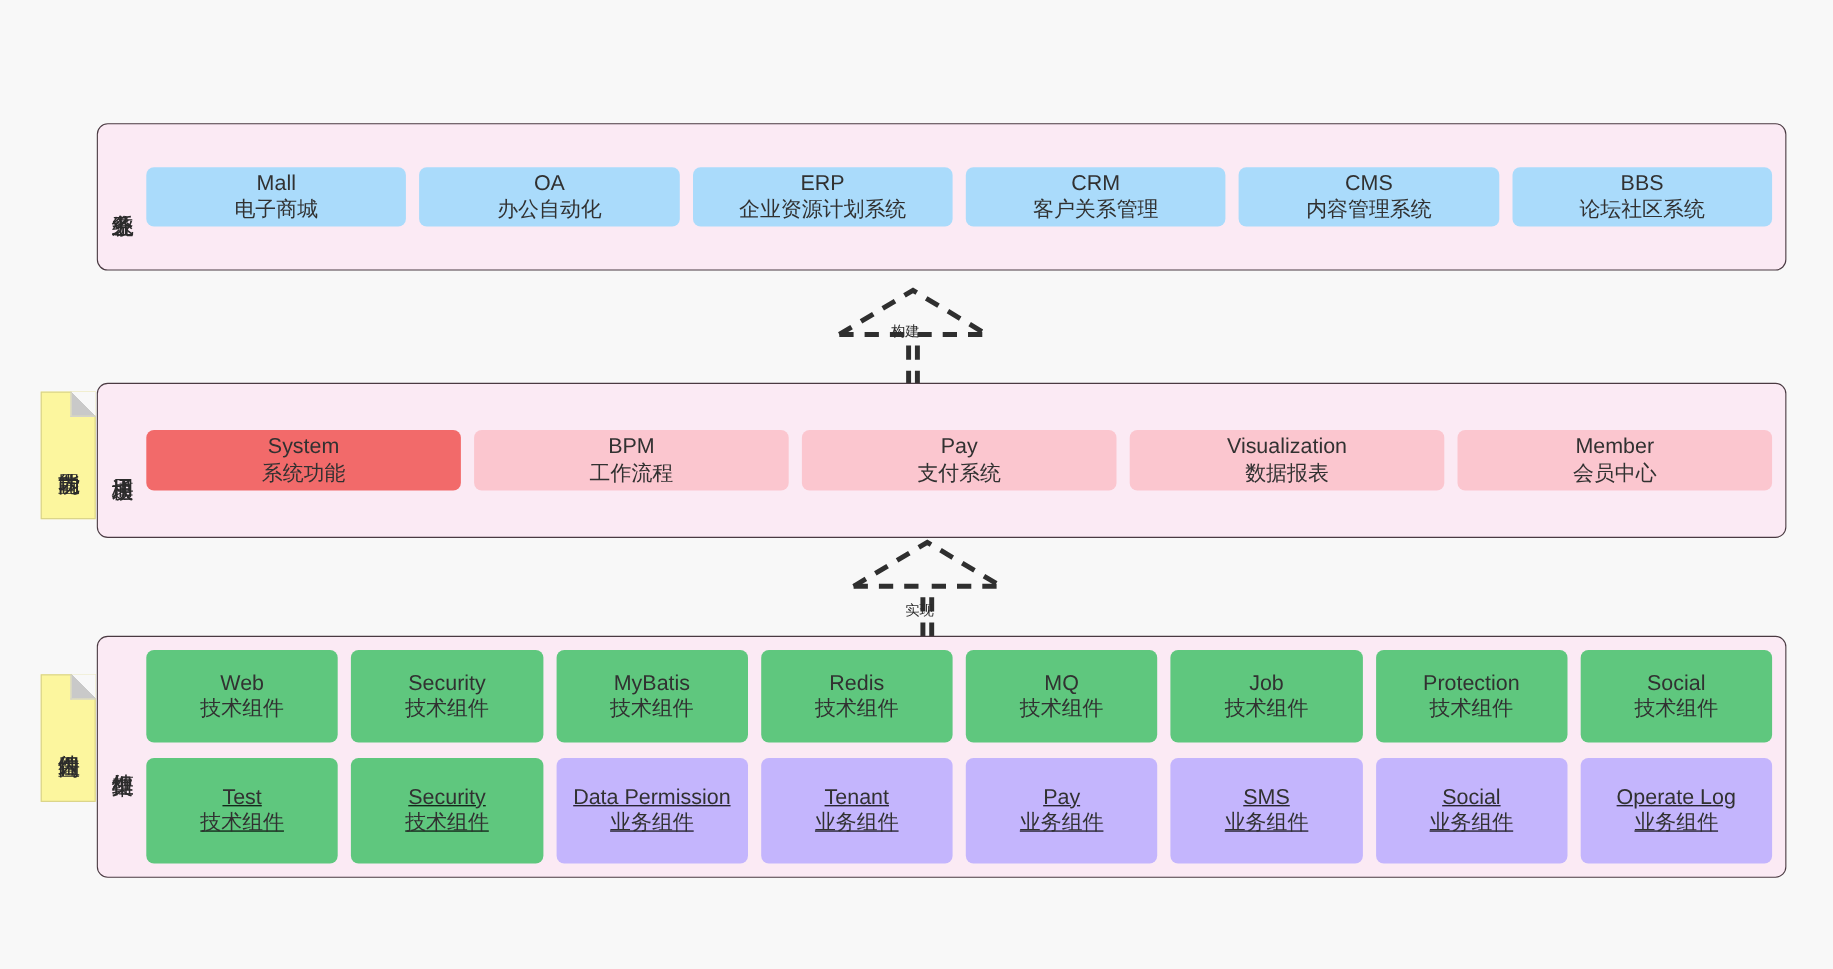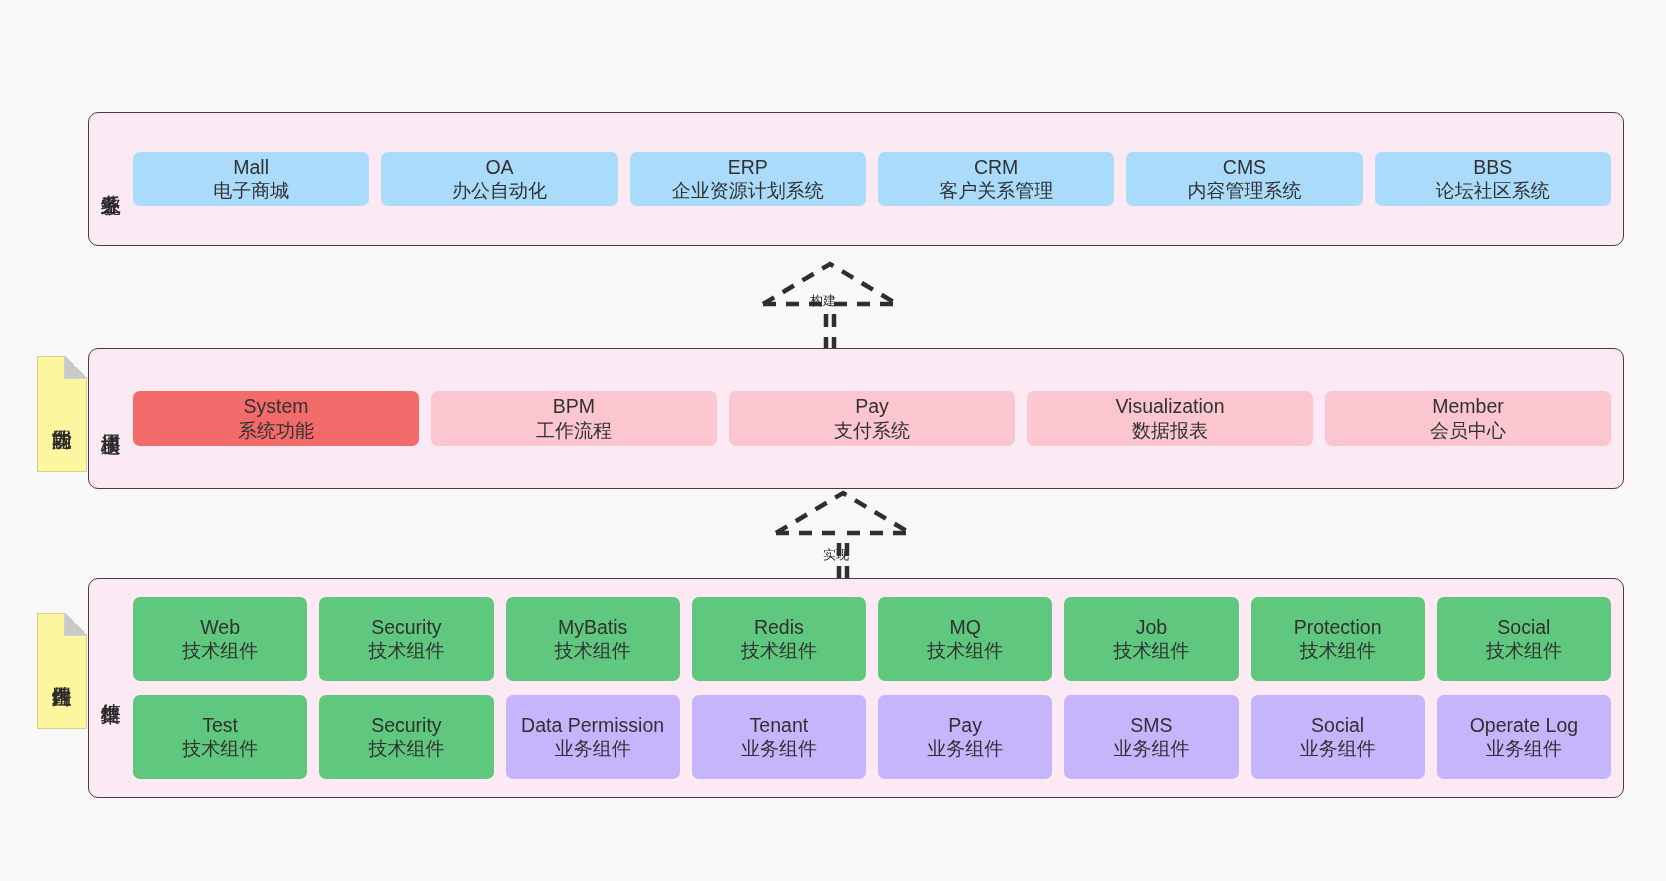--- a/index.html
+++ b/index.html
@@ -249,21 +249,21 @@
         <div class="card c-green">
           <span class="t1">Protection</span>
           <span class="t2">技术组件</span>
         </div>
         <div class="card c-green">
           <span class="t1">Social</span>
           <span class="t2">技术组件</span>
         </div>
       </div>
 
-      <div class="row" style="height:84px;">
+      <div class="row" style="height:96px;text-decoration:underline;">
         <div class="card c-green">
           <span class="t1">Test</span>
           <span class="t2">技术组件</span>
         </div>
         <div class="card c-green">
           <span class="t1">Security</span>
           <span class="t2">技术组件</span>
         </div>
         <div class="card c-green-light">
           <span class="t1">Data Permission</span>

